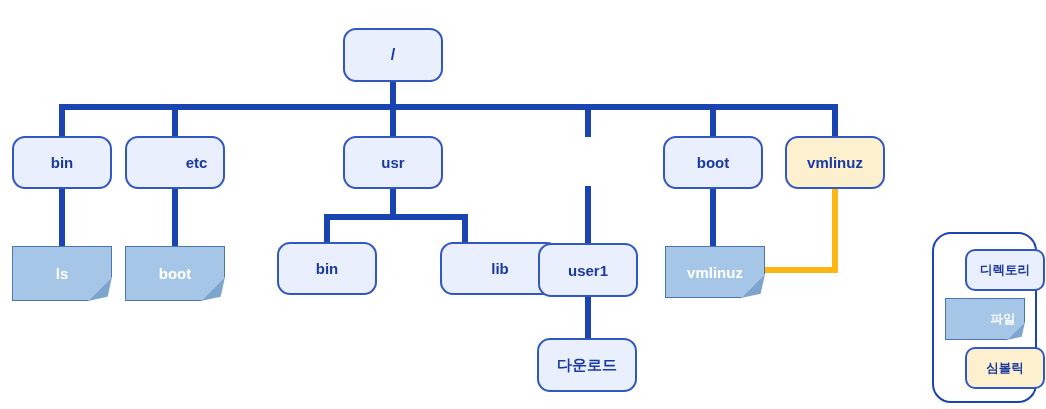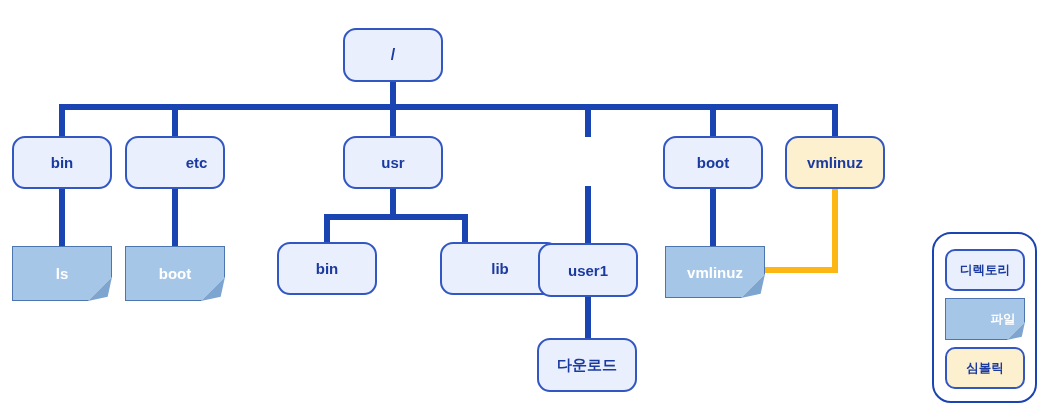--- a/index.html
+++ b/index.html
@@ -74,21 +74,21 @@
   #n-usr-lib{left:415px;top:242px;width:120px;height:53px;margin-left:25px;}
   #n-user1{left:538px;top:243px;width:100px;height:54px;}
   #n-boot-vml{left:665px;top:246px;width:100px;height:52px;}
   #n-downloads{left:537px;top:338px;width:100px;height:54px;}
   
   #legend{
     position:absolute;left:932px;top:232px;width:105px;height:171px;
     background:#ffffff;border:2.5px solid var(--line);border-radius:19px;box-sizing:border-box;
   }
   #legend .node{font-size:12.5px;}
-  #legend .dir{border-radius:10px;border-width:2px;}
+  #legend .dir{border-radius:10px;border-width:2px;margin-left:20px;}
   #lg-dir{left:11px;top:15px;width:80px;height:42px;}
   #lg-file{left:11px;top:64px;width:80px;height:42px;font-weight:600;padding-left:36px;}
   #lg-file .paper{
     clip-path:polygon(0 0,100% 0,100% calc(100% - 18px),calc(100% - 18px) 100%,0 100%);
   }
   #lg-file .fold{width:18px;height:18px;}
   #lg-sym{left:11px;top:113px;width:80px;height:42px;}
 </style>
 </head>
 <body>

